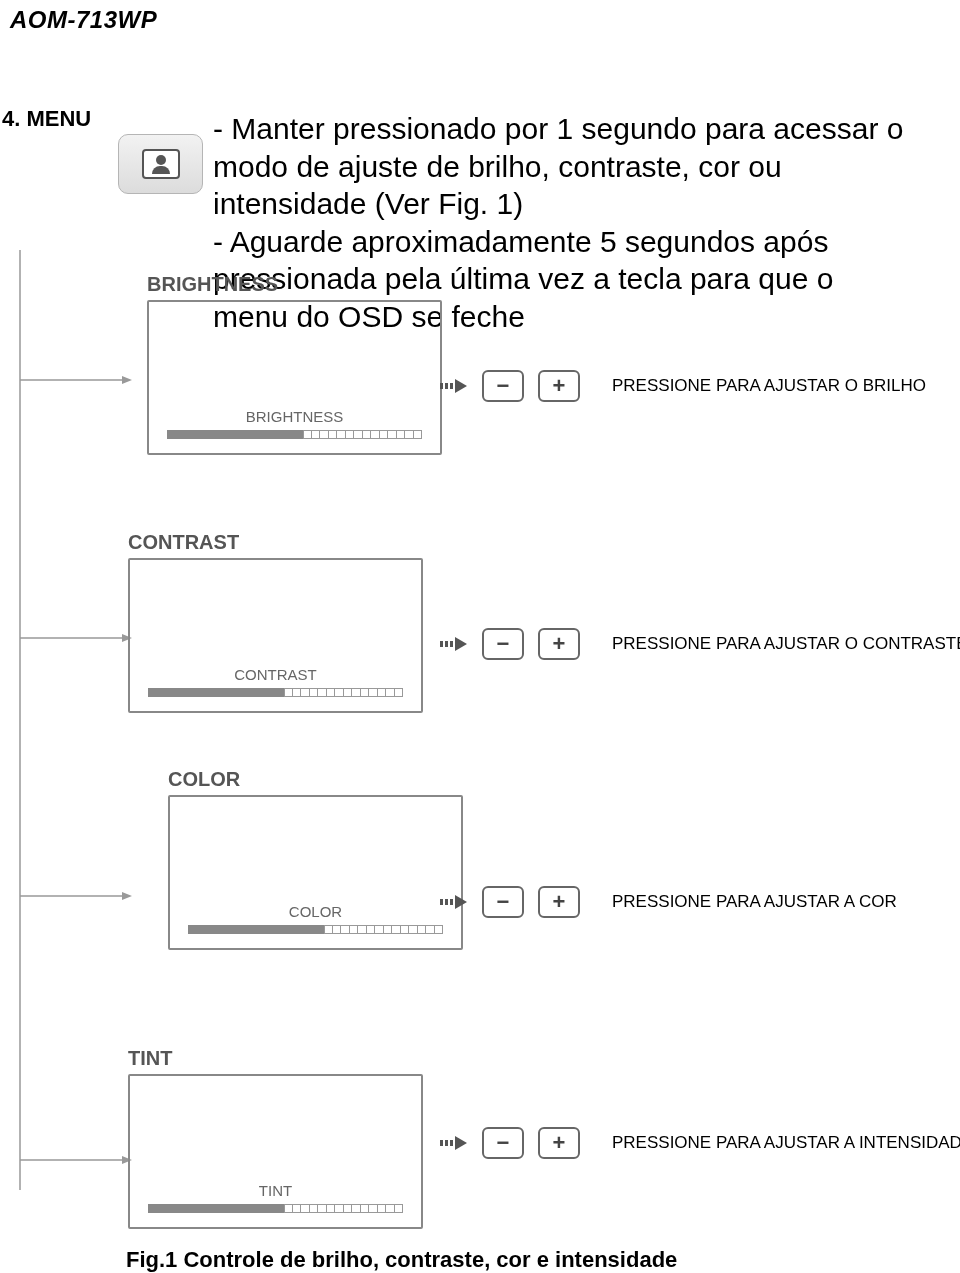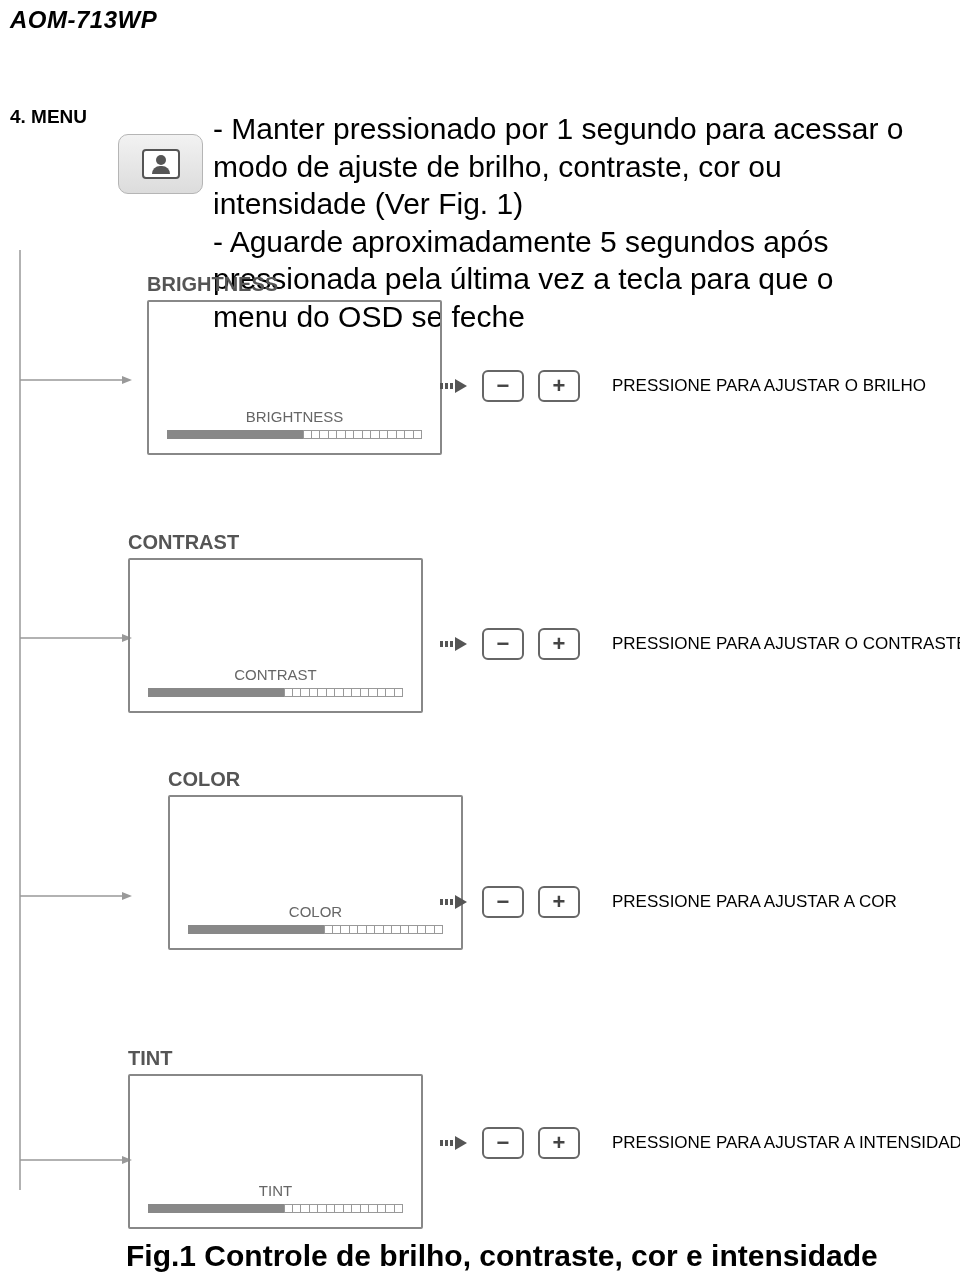--- a/index.html
+++ b/index.html
@@ -17,22 +17,22 @@
     top: 6px;
     left: 10px;
     font-size: 24px;
     font-weight: bold;
     font-style: italic;
     letter-spacing: 0.5px;
   }
   .menu-heading {
     position: absolute;
     top: 106px;
-    left: 10px;
-    font-size: 19px;
+    left: 2px;
+    font-size: 22px;
     font-weight: bold;
   }
   .menu-icon-btn {
     position: absolute;
     top: 134px;
     left: 118px;
     width: 85px;
     height: 60px;
     border-radius: 10px;
     border: 1px solid #b5b5b5;
@@ -154,21 +154,21 @@
     white-space: nowrap;
   }
 
   
   .flowline { position: absolute; }
 
   .fig-caption {
     position: absolute;
     left: 126px;
     bottom: 0;
-    font-size: 30px;
+    font-size: 22px;
     font-weight: bold;
   }
 </style>
 </head>
 <body>
 
 <div class="doc-title">AOM-713WP</div>
 <div class="menu-heading">4. MENU</div>
 
 <div class="menu-icon-btn">

